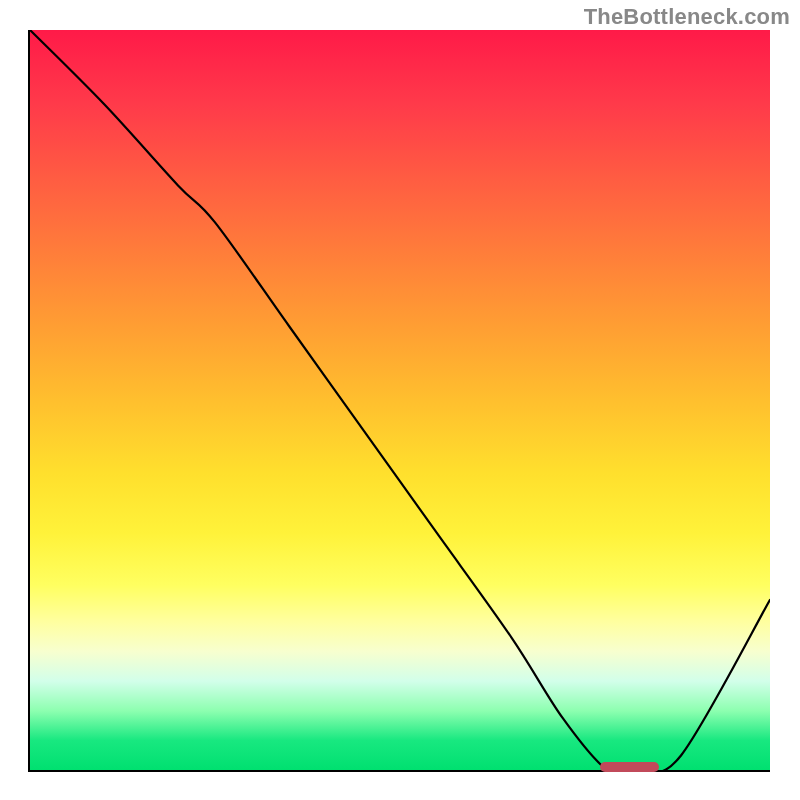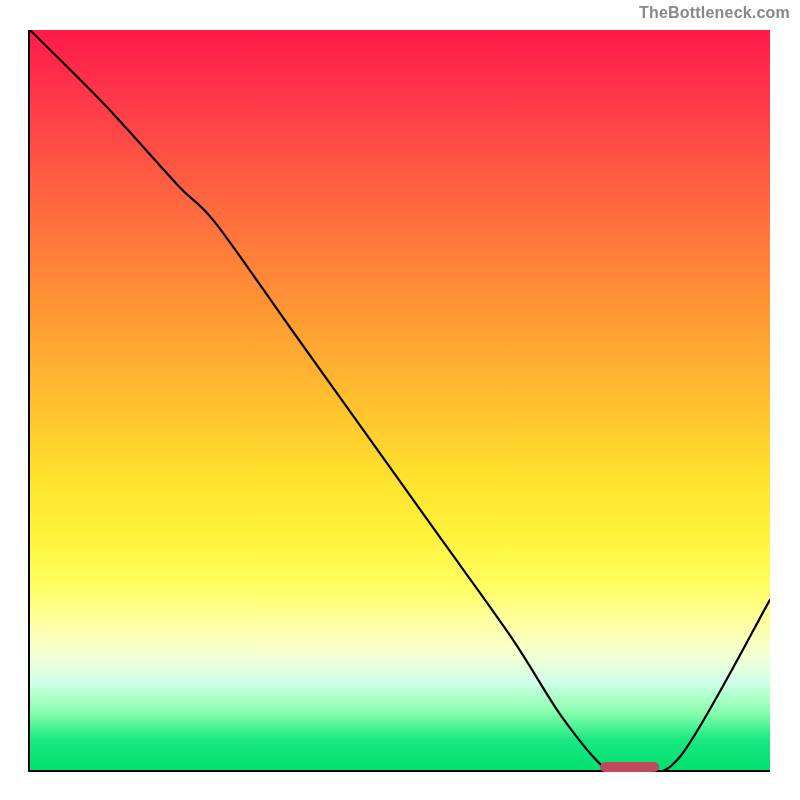--- a/index.html
+++ b/index.html
@@ -56,21 +56,21 @@
     left: 28px;
     top: 770px;
     width: 742px;
     height: 2px;
     background: #000;
   }
   .watermark {
     position: absolute;
     top: 4px;
     right: 10px;
-    font-size: 16px;
+    font-size: 22px;
     font-weight: 600;
     color: #888;
     letter-spacing: 0.2px;
   }
   svg.overlay {
     position: absolute;
     left: 30px;
     top: 30px;
     width: 740px;
     height: 740px;

